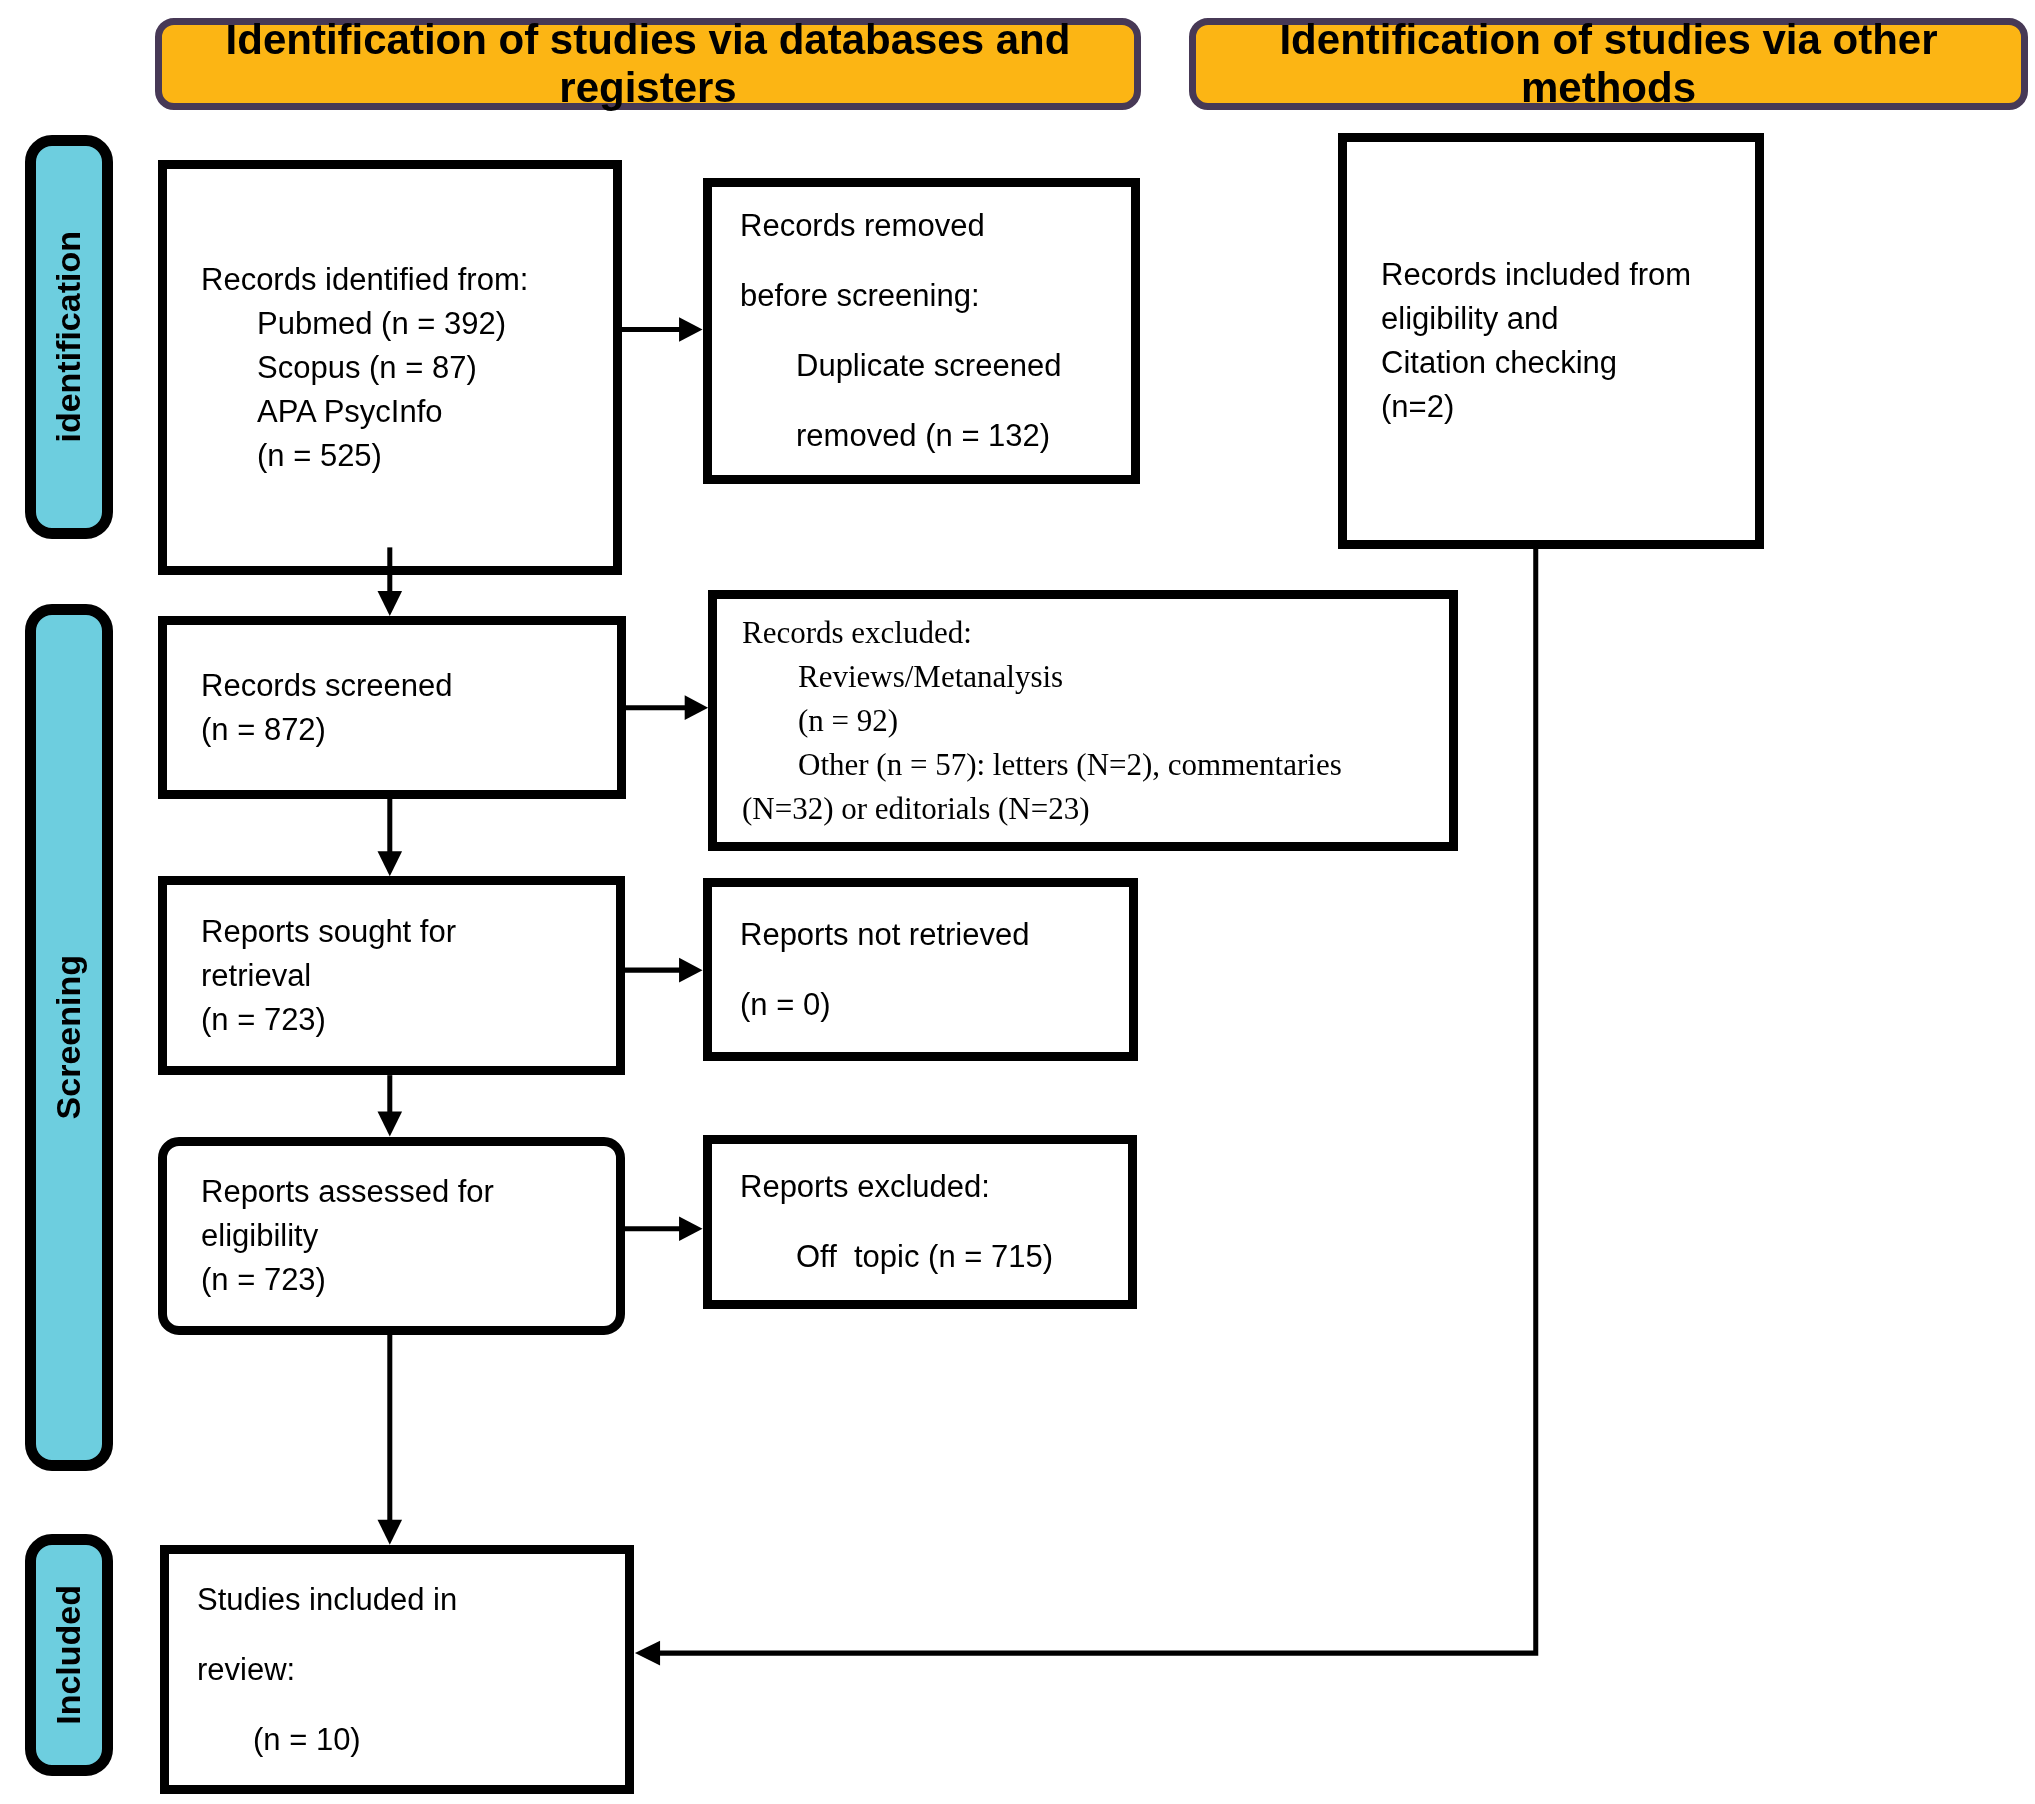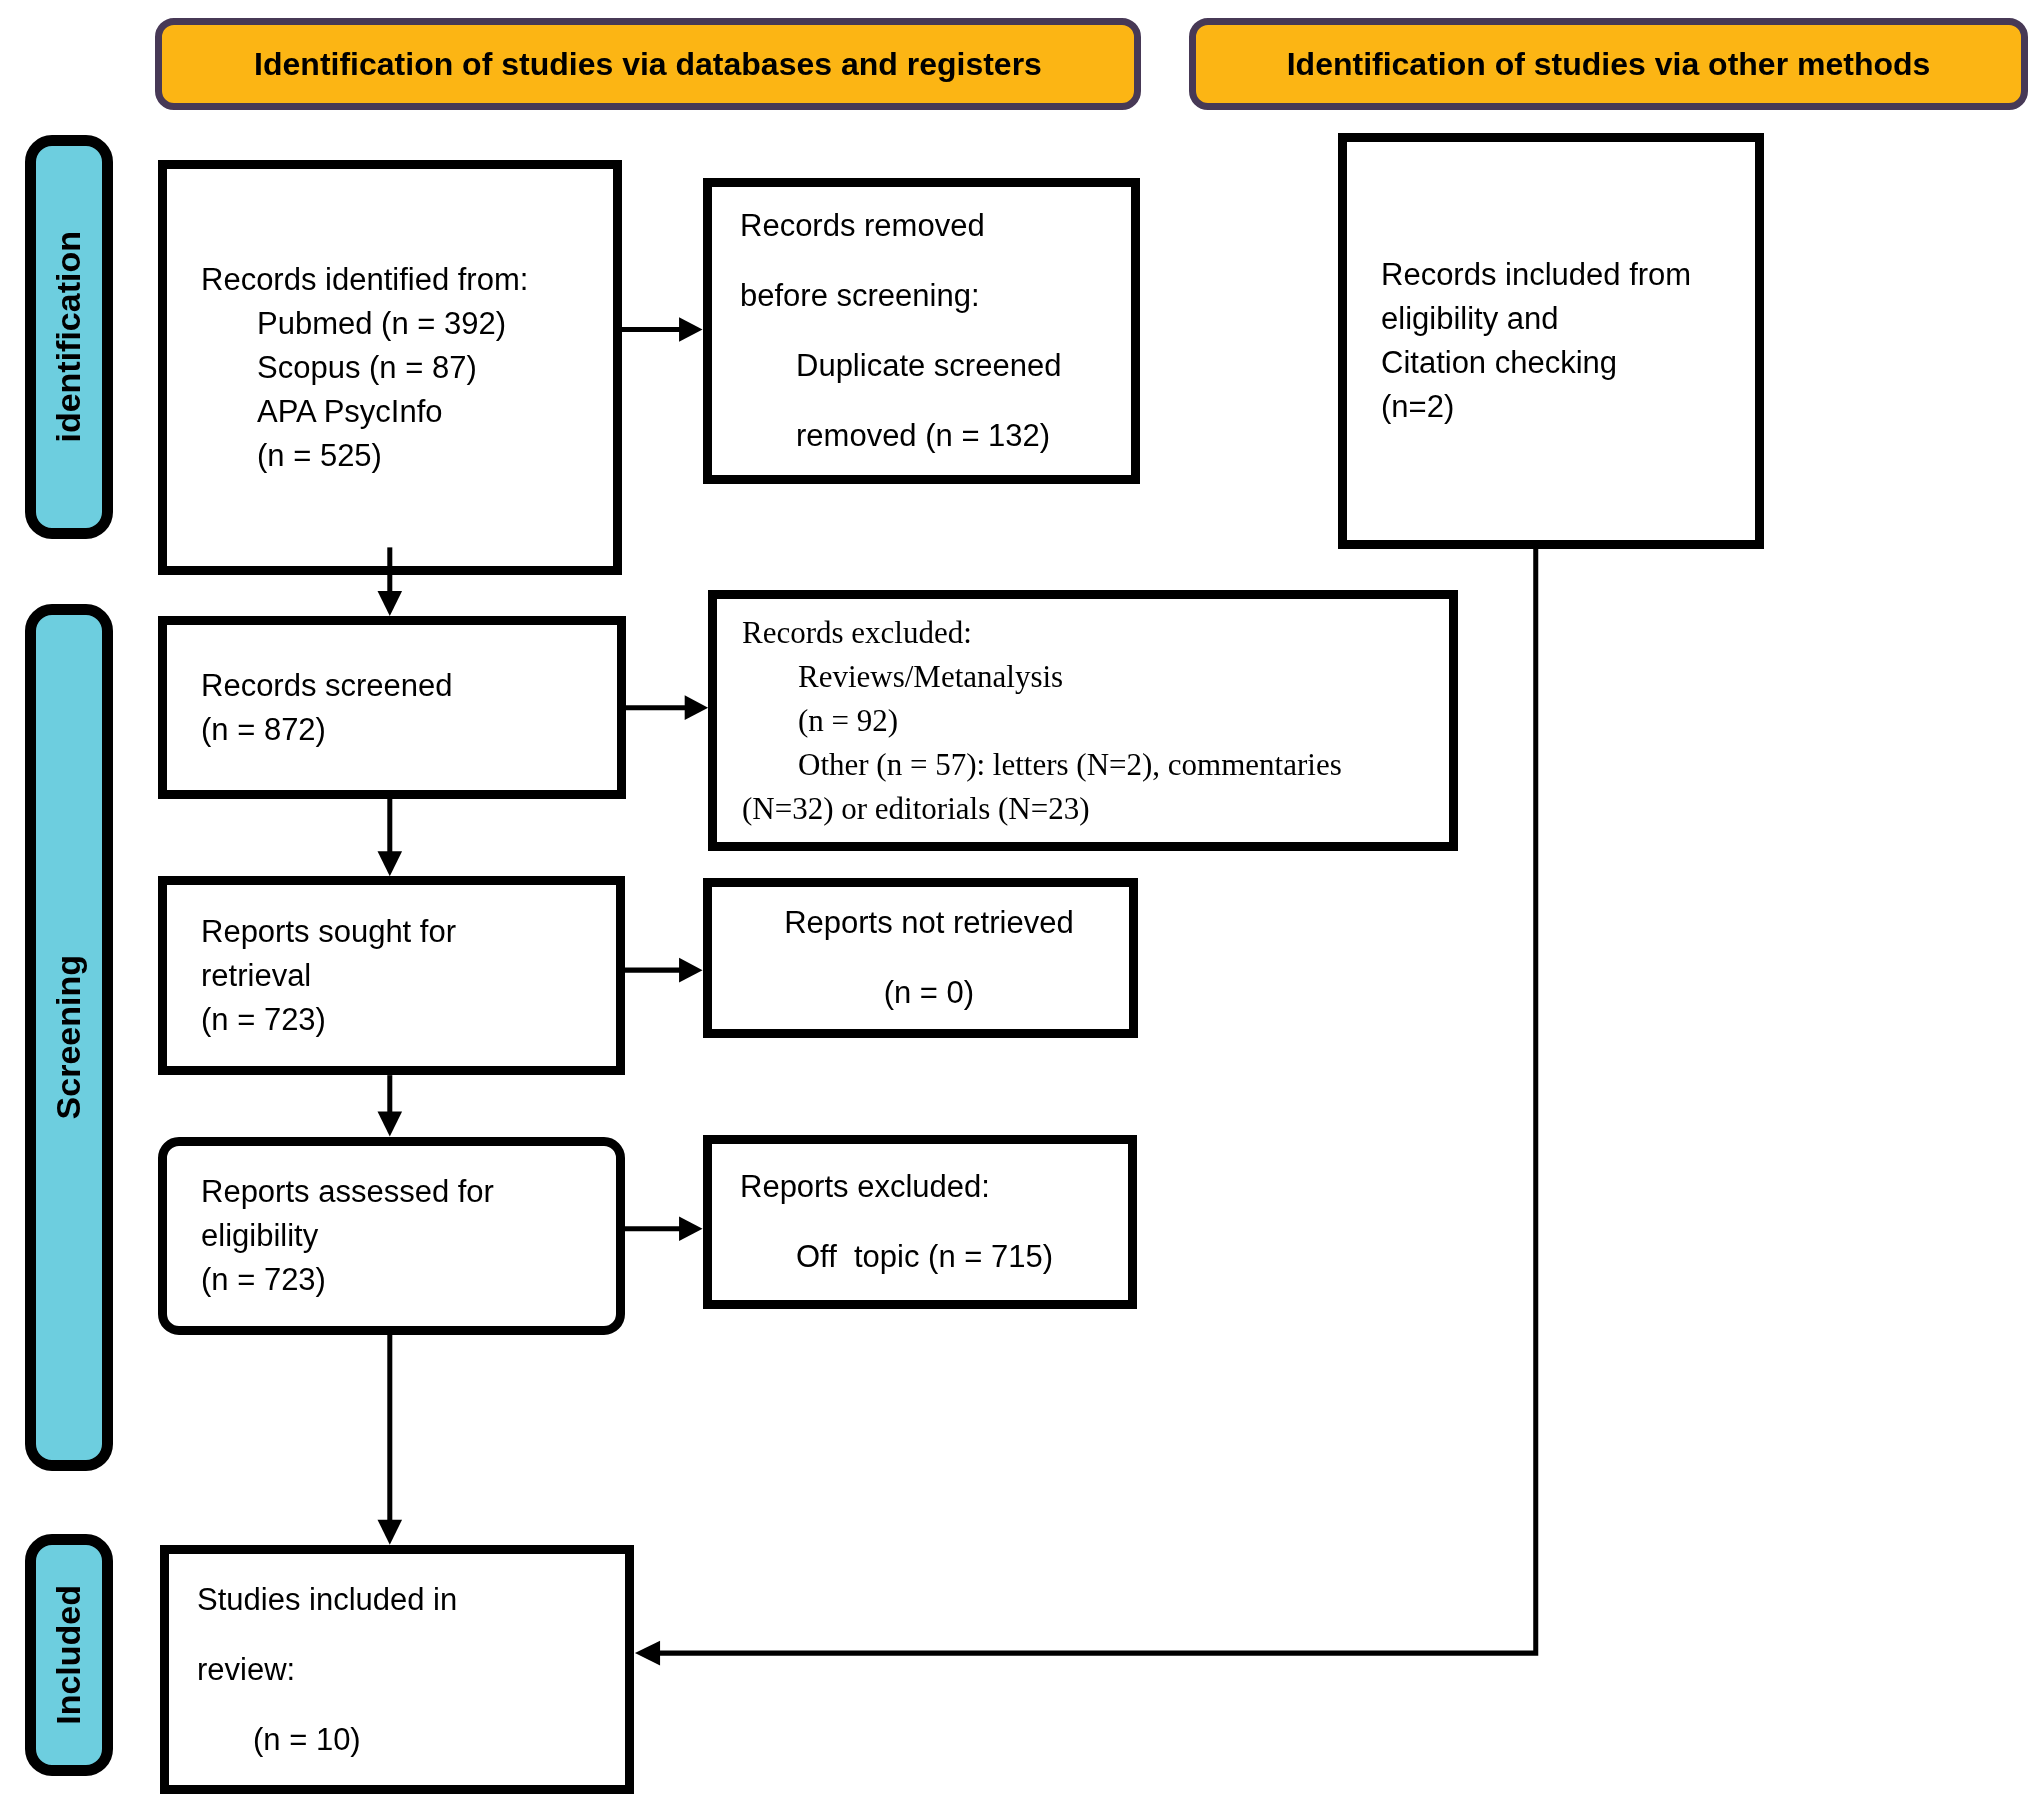--- a/index.html
+++ b/index.html
@@ -17,21 +17,21 @@
     font-family:"Liberation Sans", sans-serif;
     color:#000;
   }
   .hdr{
     position:absolute;
     box-sizing:border-box;
     background:var(--header-fill,#FCB514);
     border:7.8px solid var(--header-border,#473956);
     border-radius:19px;
     display:flex;align-items:center;justify-content:center;
-    font-size:32px;font-weight:700;text-align:center;
+    font-size:42px;font-weight:700;text-align:center;
   }
   .stage{
     position:absolute;
     box-sizing:border-box;
     background:var(--stage-fill,#6DCEDF);
     border:11.2px solid #000;
     border-radius:27px;
     display:flex;align-items:center;justify-content:center;
   }
   .stage .vtxt{
@@ -113,21 +113,21 @@
     <span class="ln ind1">Other (n = 57): letters (N=2), commentaries</span>
     <span class="ln">(N=32) or editorials (N=23)</span>
   </div>
 
   <div class="fbox pad60" style="left:158px;top:876px;width:467px;height:199px;">
     <span class="ln">Reports sought for</span>
     <span class="ln">retrieval</span>
     <span class="ln">(n = 723)</span>
   </div>
 
-  <div class="fbox pad50" style="left:703px;top:878px;width:435px;height:160px;text-align:center;">
+  <div class="fbox pad50" style="left:703px;top:878px;width:435px;height:183px;">
     <span class="ln">Reports not retrieved</span>
     <span class="ln">(n = 0)</span>
   </div>
 
   <div class="fbox pad60" style="left:158px;top:1137px;width:467px;height:198px;border-radius:21px;">
     <span class="ln">Reports assessed for</span>
     <span class="ln">eligibility</span>
     <span class="ln">(n = 723)</span>
   </div>
 

